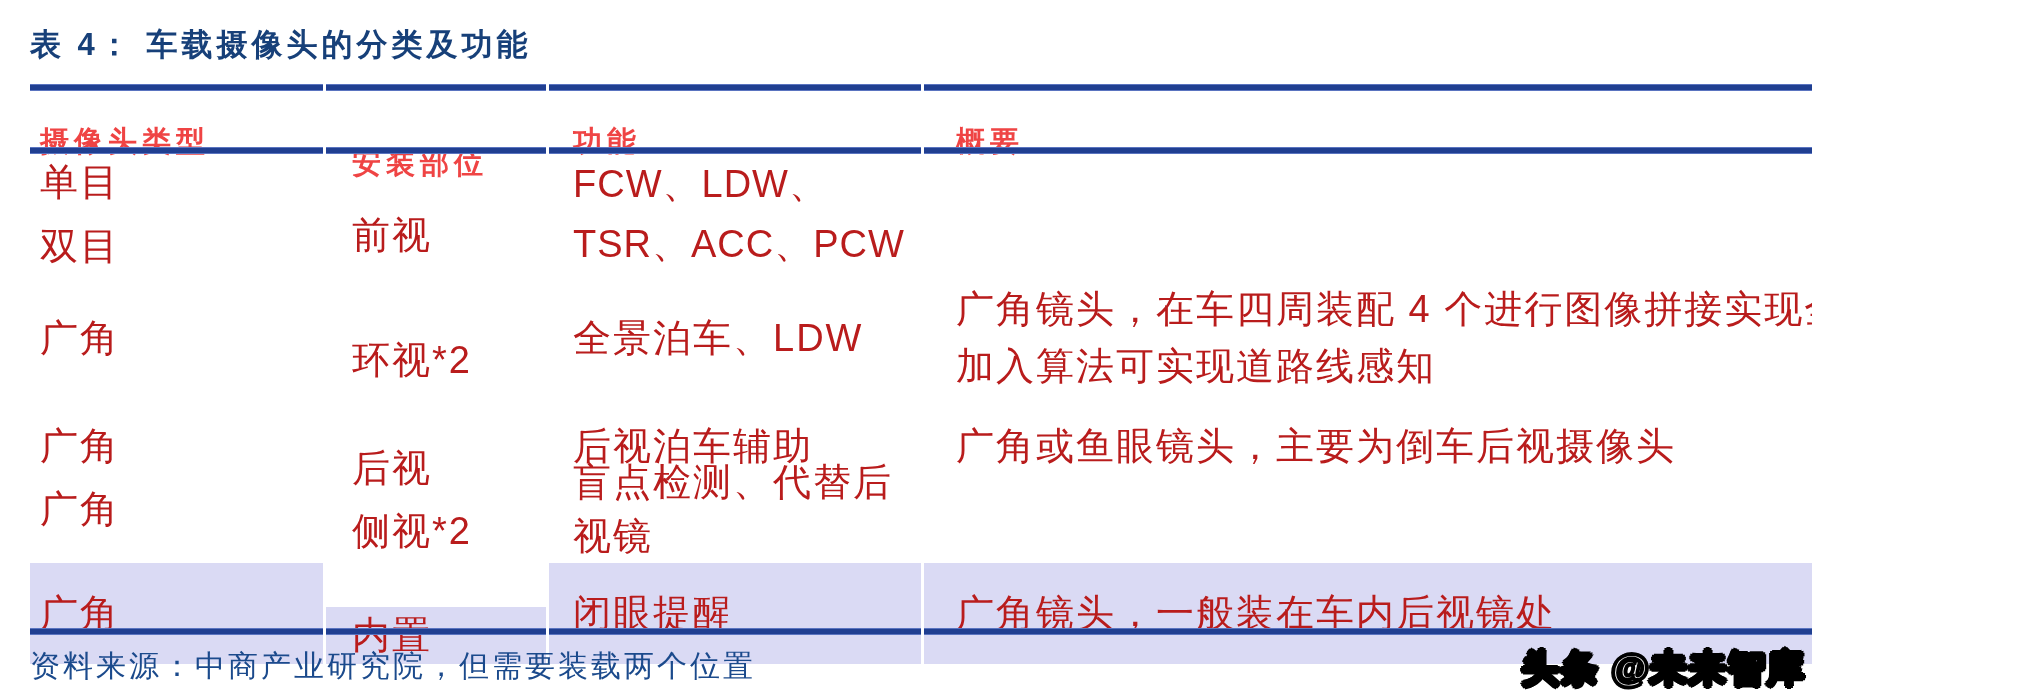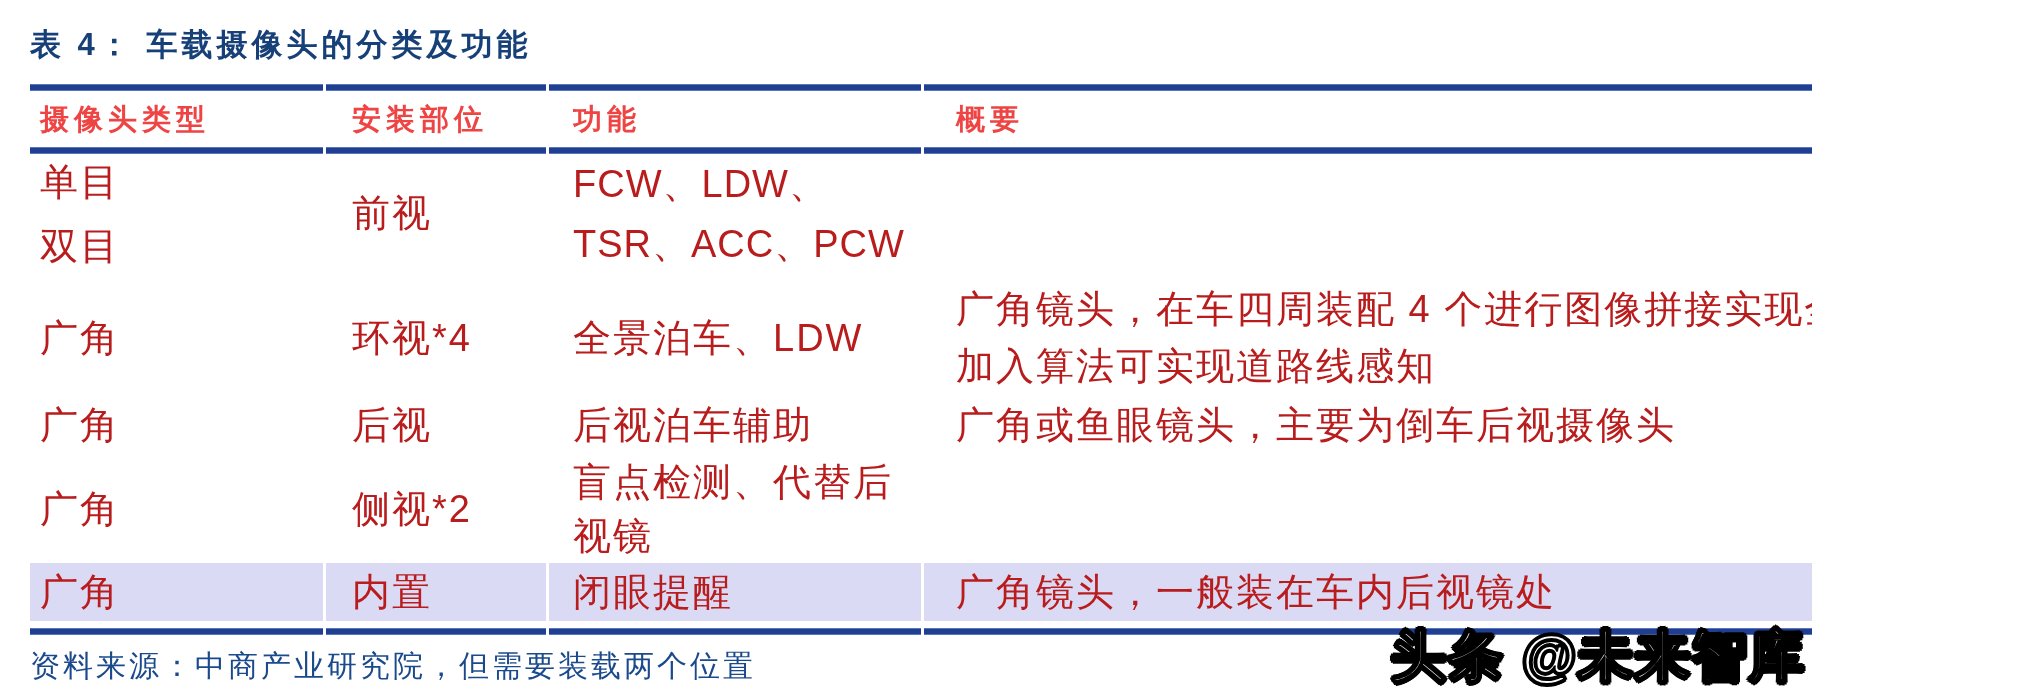--- a/index.html
+++ b/index.html
@@ -28,41 +28,41 @@
     position:absolute;left:30px;top:91px;width:1965px;
   }
   .row{
     display:grid;grid-template-columns:293px 220px 372px 1fr;column-gap:3px;
   }
   .cell{
     display:flex;flex-direction:column;justify-content:center;
     color:#b91c1c;font-size:38px;letter-spacing:2px;line-height:57px;
   }
   .c1{padding-left:10px;}
-  .c2{padding-left:26px;}
+  .c2{padding-left:26px;margin-top:44px;}
   .c3{padding-left:24px;padding-right:10px;}
   .c4{padding-left:32px;padding-right:14px;}
   .hdr{height:56px;}
   .hdr .cell{font-weight:bold;color:#ef4444;letter-spacing:5px;font-size:29px;}
   .r1{height:133px;}
   .r1 .c1{line-height:64px;}
   .r1 .c3{line-height:60px;letter-spacing:1px;}
   .r2{height:116px;}
   .r3{height:59px;}
   .r4{height:108px;}
   .r4 .c3{line-height:54px;}
   .r5{height:58px;}
   .r5 .cell{background:#dadaf4;}
   .footer{
     position:absolute;left:30px;top:646px;
     font-size:30px;color:#1b4a8c;letter-spacing:3px;
   }
   .watermark{
     position:absolute;right:6px;bottom:4px;
-    font-size:55px;font-weight:bold;color:#ffffff;letter-spacing:2px;
+    font-size:37px;font-weight:bold;color:#ffffff;letter-spacing:2px;
     -webkit-text-stroke:2px #000;
     text-shadow:3px 0 0 #000,-3px 0 0 #000,0 3px 0 #000,0 -3px 0 #000,
                 2px 2px 0 #000,-2px -2px 0 #000,2px -2px 0 #000,-2px 2px 0 #000;
   }
 </style>
 </head>
 <body>
 
 <div class="page">
 
@@ -88,21 +88,21 @@
       <div class="cell c1">
         <span>单目</span>
         <span>双目</span>
       </div>
       <div class="cell c2">前视</div>
       <div class="cell c3">FCW、LDW、TSR、ACC、PCW</div>
     </div>
 
     <div class="row r2">
       <div class="cell c1">广角</div>
-      <div class="cell c2">环视*4</div>
+      <div class="cell c2">环视*2</div>
       <div class="cell c3">全景泊车、LDW</div>
       <div class="cell c4">广角镜头，在车四周装配 4 个进行图像拼接实现全景图，加入算法可实现道路线感知</div>
     </div>
 
     <div class="row r3">
       <div class="cell c1">广角</div>
       <div class="cell c2">后视</div>
       <div class="cell c3">后视泊车辅助</div>
       <div class="cell c4">广角或鱼眼镜头，主要为倒车后视摄像头</div>
     </div>

